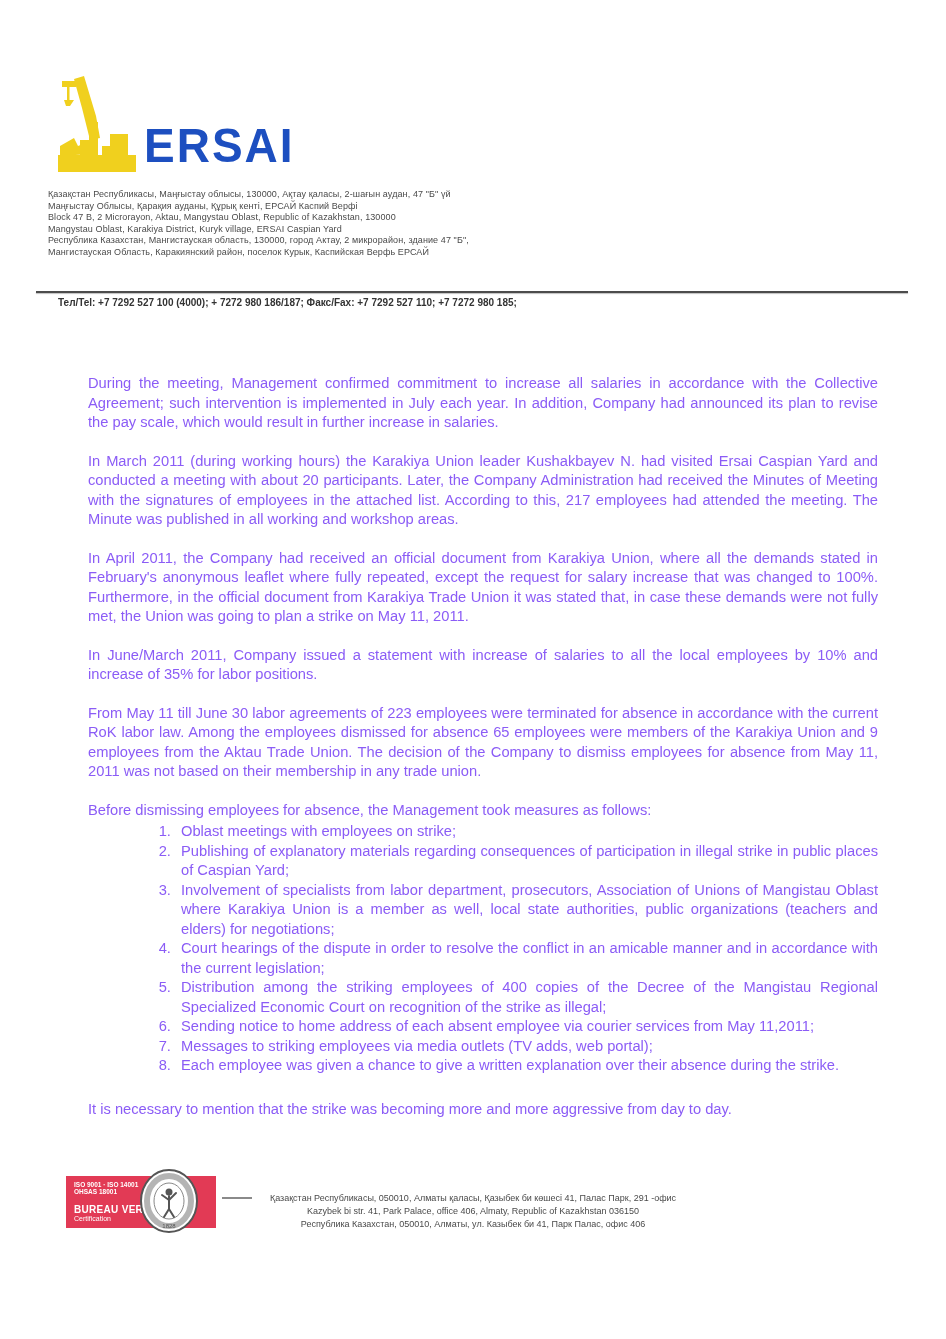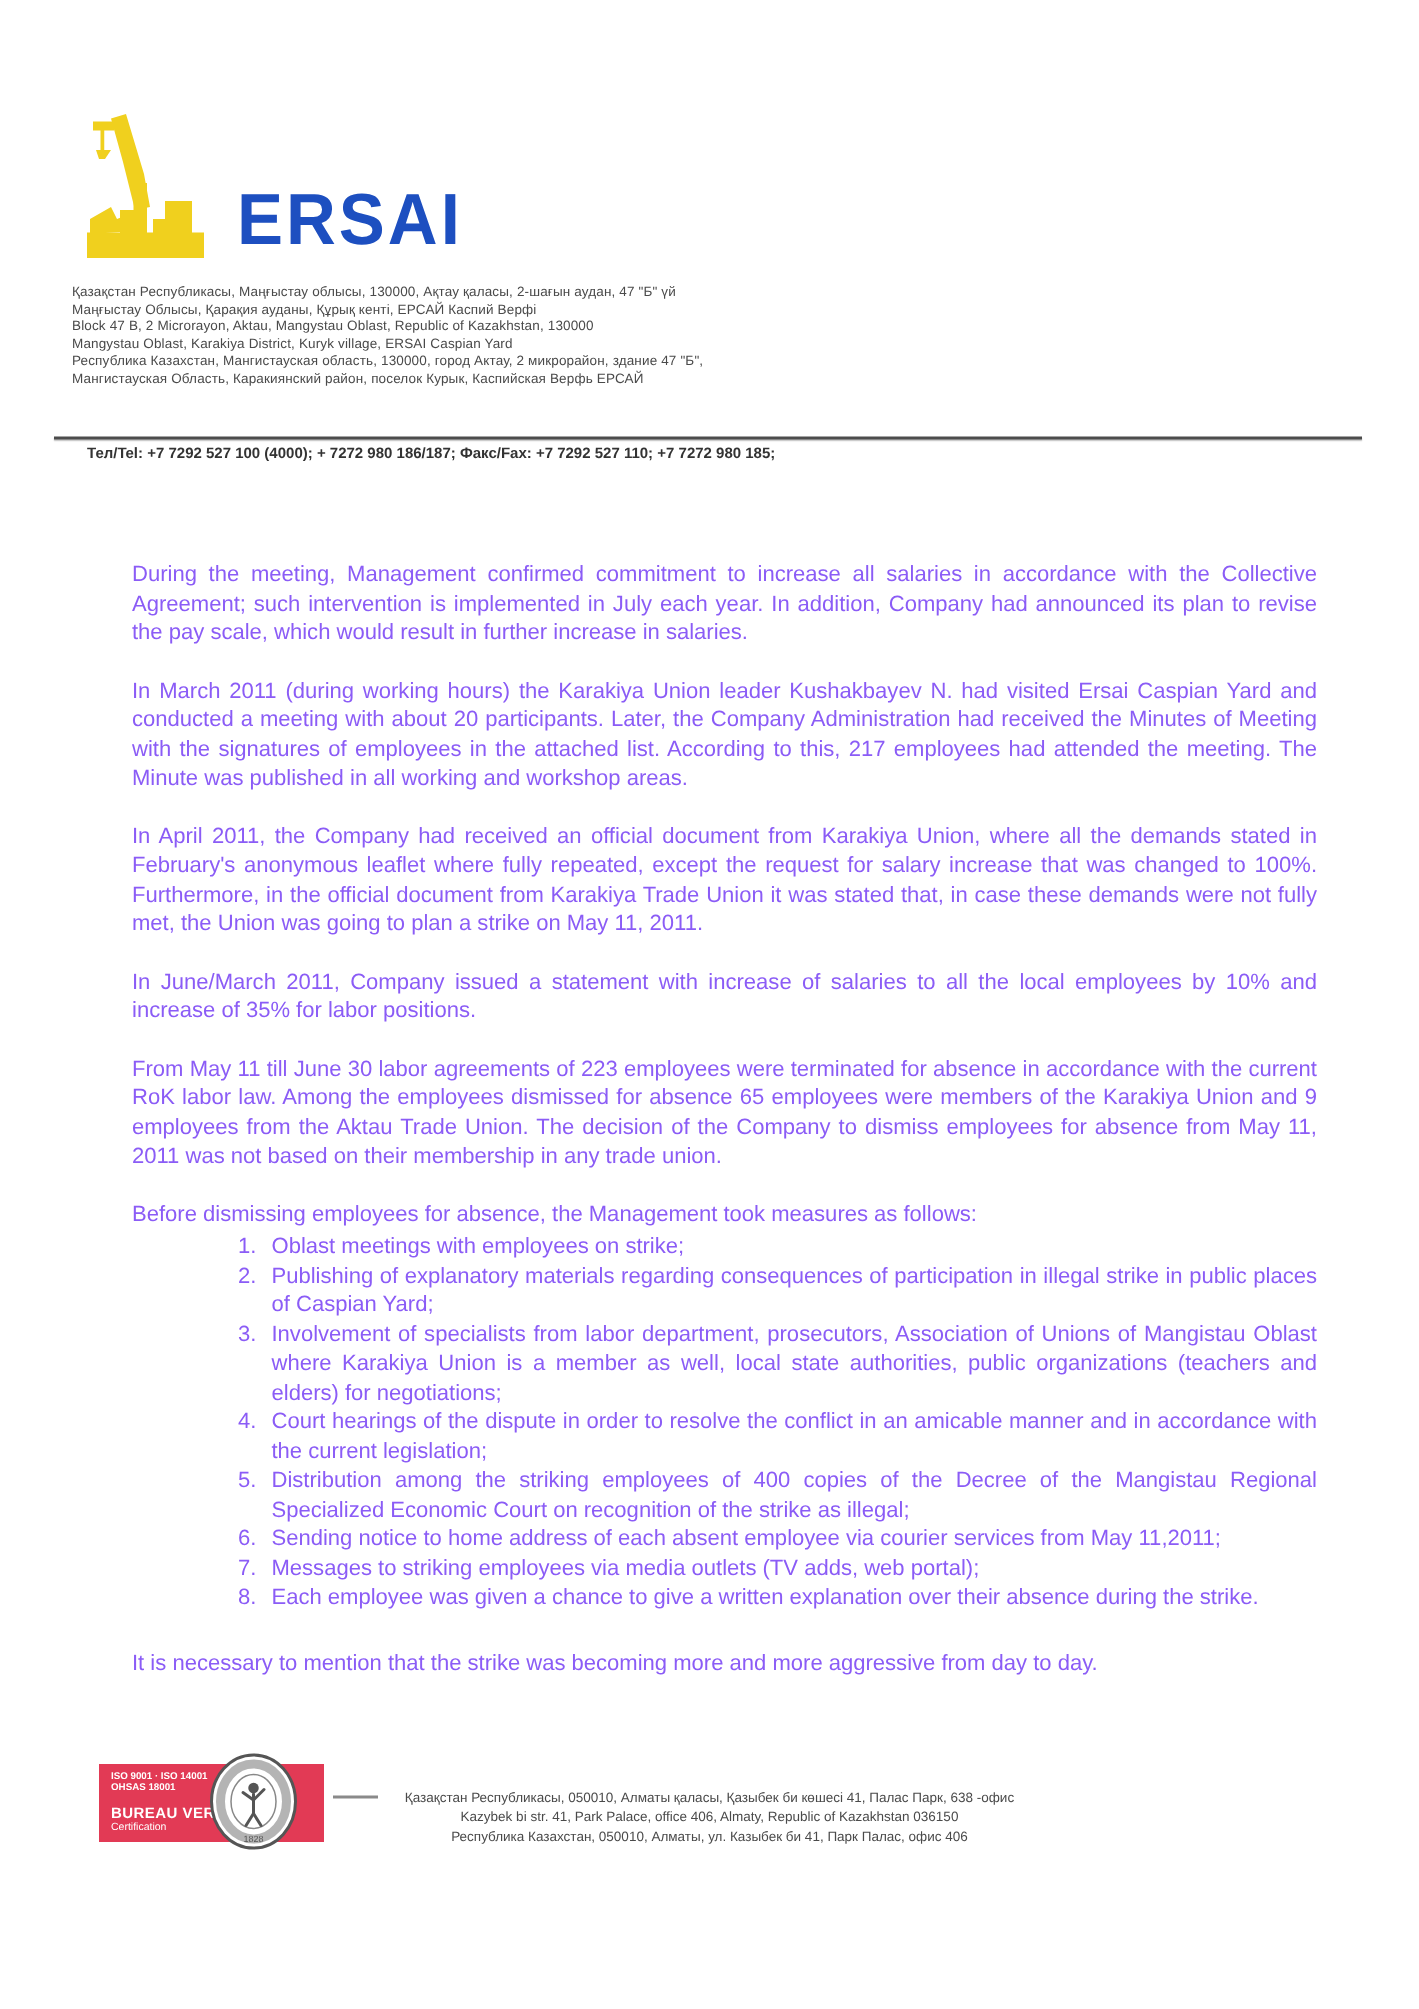--- a/index.html
+++ b/index.html
@@ -8,21 +8,21 @@
     position:relative;
     width:946px; height:1339px;
     background:#ffffff;
     font-family:"Liberation Sans", sans-serif;
     color:#2e2e2e;
     overflow:hidden;
   }
   
   .logo-block {
     position:absolute; top:76px; left:58px;
-    display:flex; align-items:flex-end; gap:20px;
+    display:flex; align-items:flex-end; gap:6px;
   }
   .logo-wordmark {
     font-size:46px; font-weight:bold;
     letter-spacing:2px;
     color:#1d4fc0;
     line-height:1;
     margin-bottom:10px;
     transform:scaleY(1.05);
   }
   .address-block {
@@ -169,18 +169,18 @@
         <line x1="31" y1="41" x2="26" y2="49"></line>
         <line x1="31" y1="41" x2="36" y2="49"></line>
       </g>
       <text x="31" y="60" text-anchor="middle" font-size="6" fill="#555">1828</text>
     </svg>
   </div>
 
   <div class="footer-divider-mark"></div>
 
   <div class="footer-address">
-    <div>Қазақстан Республикасы, 050010, Алматы қаласы, Қазыбек би көшесі 41, Палас Парк, 638 -офис</div>
+    <div>Қазақстан Республикасы, 050010, Алматы қаласы, Қазыбек би көшесі 41, Палас Парк, 291 -офис</div>
     <div>Kazybek bi str. 41, Park Palace, office 406, Almaty, Republic of Kazakhstan 036150</div>
     <div>Республика Казахстан, 050010, Алматы, ул. Казыбек би 41, Парк Палас, офис 406</div>
   </div>
 
 </div>
 
 </body></html>

